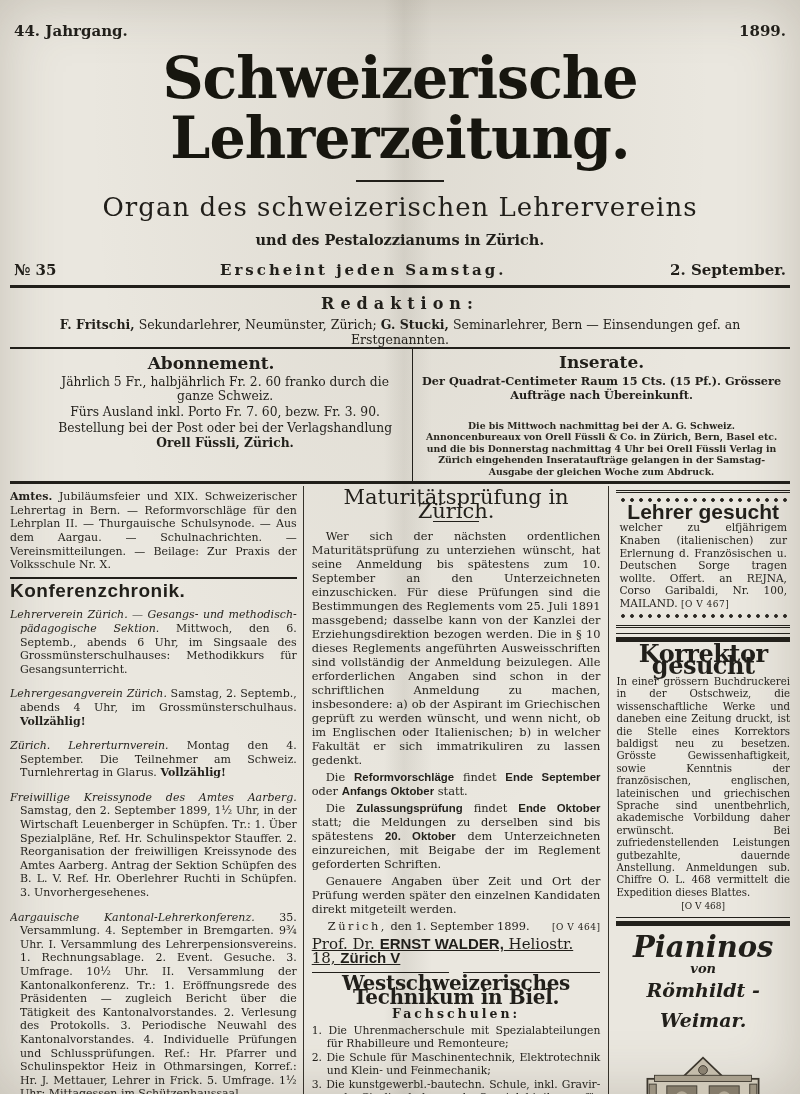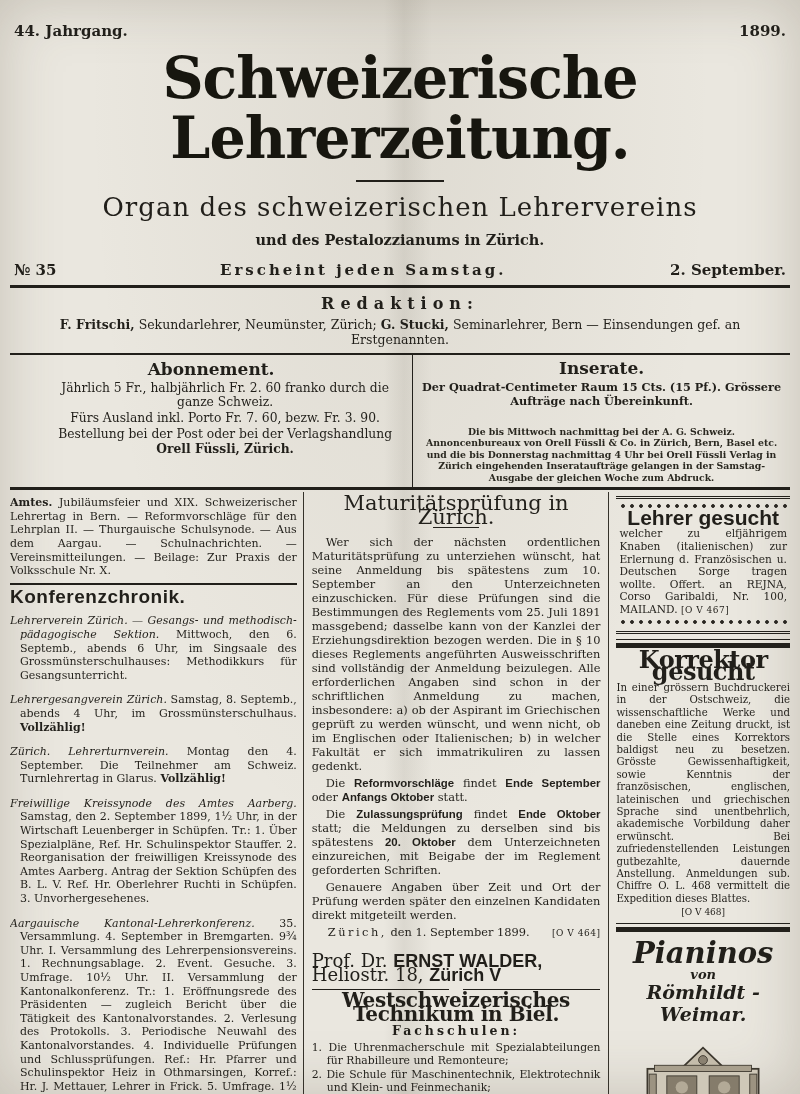--- a/index.html
+++ b/index.html
@@ -15,21 +15,21 @@
   .masthead{text-align:center;font-weight:bold;font-size:57px;line-height:1.05;letter-spacing:-1px;
             margin-top:8px;color:#17160f;}
   .mastrule{width:88px;height:2px;background:#211f1a;margin:12px auto 10px auto;}
   .organ{text-align:center;font-size:26px;letter-spacing:1px;}
   .organ2{text-align:center;font-size:14.5px;font-weight:bold;margin-top:9px;}
   .issuerow{display:flex;justify-content:space-between;align-items:baseline;font-weight:bold;
             font-size:15px;margin-top:13px;padding:0 4px;}
   .issuerow .center{letter-spacing:3px;}
   .rule3{height:3px;background:#211f1a;margin-top:6px;}
   
-  .redaktion{text-align:center;border-bottom:2px solid #211f1a;padding:6px 0 6px 0;}
+  .redaktion{text-align:center;border-bottom:2px solid #211f1a;padding:6px 0 0 0;}
   .red-label{font-weight:bold;font-size:16px;letter-spacing:6px;}
   .red-line{font-size:12.5px;margin-top:4px;}
   .subhead-box{display:flex;border-bottom:3px solid #211f1a;}
   .sb-left{width:49%;padding:4px 10px 6px 10px;text-align:center;border-right:1px solid #211f1a;}
   .sb-right{flex:1;padding:3px 8px 4px 8px;text-align:center;}
   .sb-title{font-weight:bold;font-size:17px;}
   .ab-line{font-size:12.3px;margin-top:2px;margin-left:28px;}
   .ins-line1{font-size:11.3px;font-weight:bold;margin-top:2px;}
   .ins-small{font-size:9.3px;font-weight:bold;line-height:11.5px;margin-top:18px;color:#2a2820;}
   
@@ -49,21 +49,21 @@
   .entry .lead{font-style:italic;}
   .entry .vb{font-weight:bold;}
   .para{text-indent:14px;margin-bottom:3px;}
   .ref{font-size:9px;letter-spacing:.5px;}
   
   .col-m{font-size:11.4px;line-height:14px;}
   .matur-title{font-size:21px;font-weight:normal;text-align:center;margin:2px 0 2px 0;}
   .minirule{width:46px;height:1px;background:#211f1a;margin:3px auto 7px auto;}
   .sigrow{display:flex;justify-content:space-between;align-items:baseline;margin-top:3px;}
   .sig-city{letter-spacing:2.5px;padding-left:16px;}
-  .walder{margin-top:14px;font-size:18px;}
+  .walder{margin-top:3px;font-size:15px;text-decoration:underline;}
   .sans-b{font-family:"Liberation Sans",sans-serif;font-weight:bold;}
   .splitrule{display:flex;gap:14px;margin:7px 0 3px 0;}
   .splitrule i{flex:1;height:1px;background:#211f1a;}
   .tech-title{font-size:20px;font-weight:bold;text-align:center;letter-spacing:-.3px;margin:2px 0 3px 0;}
   .fach{font-weight:bold;letter-spacing:3px;text-align:center;font-size:12.5px;margin-bottom:3px;}
   .fslist{margin:0;padding:0;list-style:none;counter-reset:fs;font-size:10.8px;line-height:13px;}
   .fslist li{counter-increment:fs;padding-left:15px;text-indent:-15px;text-align:justify;margin-bottom:1px;}
   .fslist li::before{content:counter(fs) ".\00a0";}
   
   .col-r{font-size:10px;line-height:12.2px;}
@@ -72,21 +72,21 @@
        background:repeating-radial-gradient(circle at 4px 4px,#2a2722 0 1.5px,transparent 2.2px 8px);
        background-size:9px 8px;}
   .ad1-title{font-family:"Liberation Sans",sans-serif;font-weight:bold;font-size:21px;text-align:center;margin:1px 0 3px 0;}
   .bigbar{height:10px;position:relative;margin:5px 0 5px 0;}
   .bigbar::before{content:"";position:absolute;left:0;right:0;top:0;height:1px;background:#23211c;}
   .bigbar::after{content:"";position:absolute;left:0;right:0;top:4px;height:5px;background:#23211c;}
   .ad2-title{font-size:24px;font-weight:bold;text-align:center;letter-spacing:-.5px;margin:0 0 4px 0;}
   .refcenter{text-align:center;font-size:9px;margin-top:1px;}
   .pia1{font-size:29px;font-weight:bold;font-style:italic;text-align:center;line-height:30px;margin-top:2px;}
   .pia2{font-size:13px;font-weight:bold;font-style:italic;text-align:center;line-height:13px;}
-  .pia3{font-size:19px;font-weight:bold;font-style:italic;text-align:center;line-height:22px;}
+  .pia3{font-size:19px;font-weight:bold;font-style:italic;text-align:center;line-height:30px;}
   .piano-wrap{text-align:center;margin:3px 0 2px 0;}
 </style>
 </head>
 <body>
 
 <div class="page">
   <div class="inner">
 
     <div class="toprow">
       <span>44. Jahrgang.</span>
@@ -129,21 +129,21 @@
     <div class="cols">
 
       <div class="col-l">
         <p class="inhalt just" style="margin:0">
           <b>Amtes.</b><span> Jubiläumsfeier und XIX. Schweizerischer Lehrertag in Bern. — Reformvorschläge für den Lehrplan II. — Thurgauische Schulsynode. — Aus dem Aargau. — Schulnachrichten. — Vereinsmitteilungen. — Beilage: Zur Praxis der Volksschule Nr. X.</span>
         </p>
         <div class="midrule"></div>
         <div class="chronik-title">Konferenzchronik.</div>
 
         <p class="entry just"><span class="lead">Lehrerverein Zürich. — Gesangs- und methodisch-pädagogische Sektion.</span><span> Mittwoch, den 6. Septemb., abends 6 Uhr, im Singsaale des Grossmünsterschulhauses: Methodikkurs für Gesangsunterricht.</span><span class="vb"></span></p>
-        <p class="entry just"><span class="lead">Lehrergesangverein Zürich.</span><span> Samstag, 8. Septemb., abends 4 Uhr, im Grossmünsterschulhaus. </span><span class="vb">Vollzählig!</span></p>
+        <p class="entry just"><span class="lead">Lehrergesangverein Zürich.</span><span> Samstag, 2. Septemb., abends 4 Uhr, im Grossmünsterschulhaus. </span><span class="vb">Vollzählig!</span></p>
         <p class="entry just"><span class="lead">Zürich. Lehrerturnverein.</span><span> Montag den 4. September. Die Teilnehmer am Schweiz. Turnlehrertag in Glarus. </span><span class="vb">Vollzählig!</span></p>
         <p class="entry just"><span class="lead">Freiwillige Kreissynode des Amtes Aarberg.</span><span> Samstag, den 2. September 1899, 1½ Uhr, in der Wirtschaft Leuenberger in Schüpfen. Tr.: 1. Über Spezialpläne, Ref. Hr. Schulinspektor Stauffer. 2. Reorganisation der freiwilligen Kreissynode des Amtes Aarberg. Antrag der Sektion Schüpfen des B. L. V. Ref. Hr. Oberlehrer Ruchti in Schüpfen. 3. Unvorhergesehenes.</span></p>
         <p class="entry just"><span class="lead">Aargauische Kantonal-Lehrerkonferenz.</span><span> 35. Versammlung. 4. September in Bremgarten. 9¾ Uhr. I. Versammlung des Lehrerpensionsvereins. 1. Rechnungsablage. 2. Event. Gesuche. 3. Umfrage. 10½ Uhr. II. Versammlung der Kantonalkonferenz. Tr.: 1. Eröffnungsrede des Präsidenten — zugleich Bericht über die Tätigkeit des Kantonalvorstandes. 2. Verlesung des Protokolls. 3. Periodische Neuwahl des Kantonalvorstandes. 4. Individuelle Prüfungen und Schlussprüfungen. Ref.: Hr. Pfarrer und Schulinspektor Heiz in Othmarsingen, Korref.: Hr. J. Mettauer, Lehrer in Frick. 5. Umfrage. 1½ Uhr: Mittagessen im Schützenhaussaal.</span></p>
 
       </div>
 
       <div class="vsep"></div>
 
       <div class="col-m">
         <div class="matur-title">Maturitätsprüfung in Zürich.</div>

